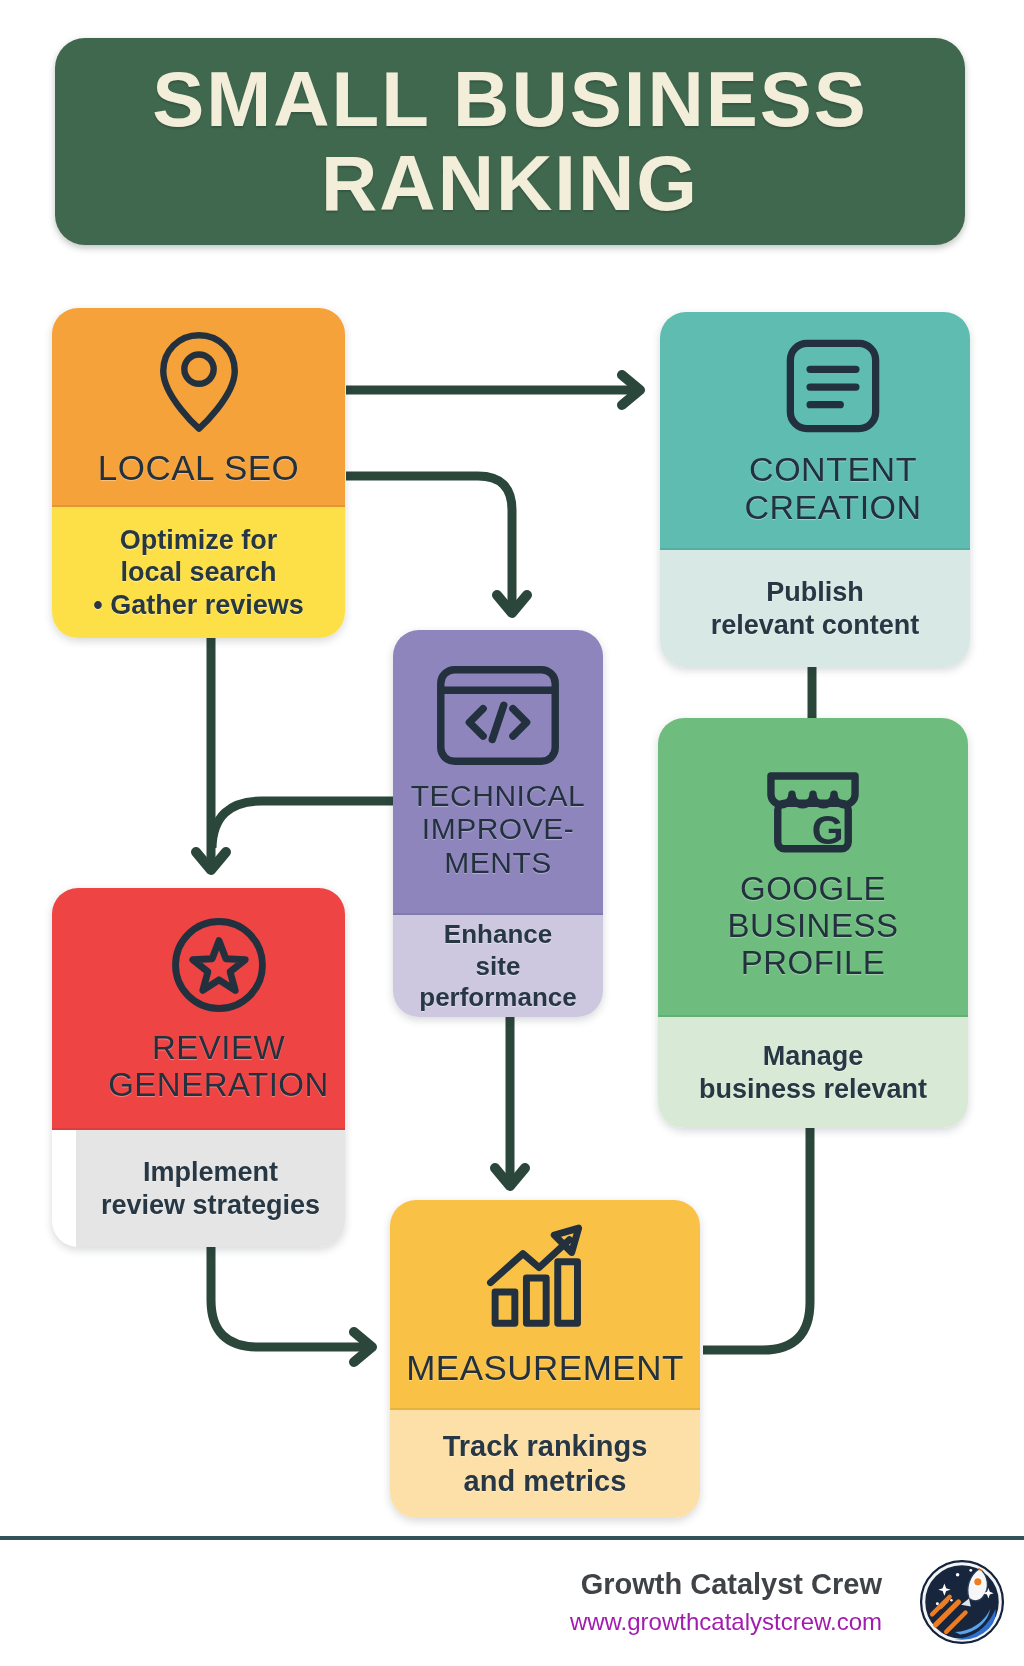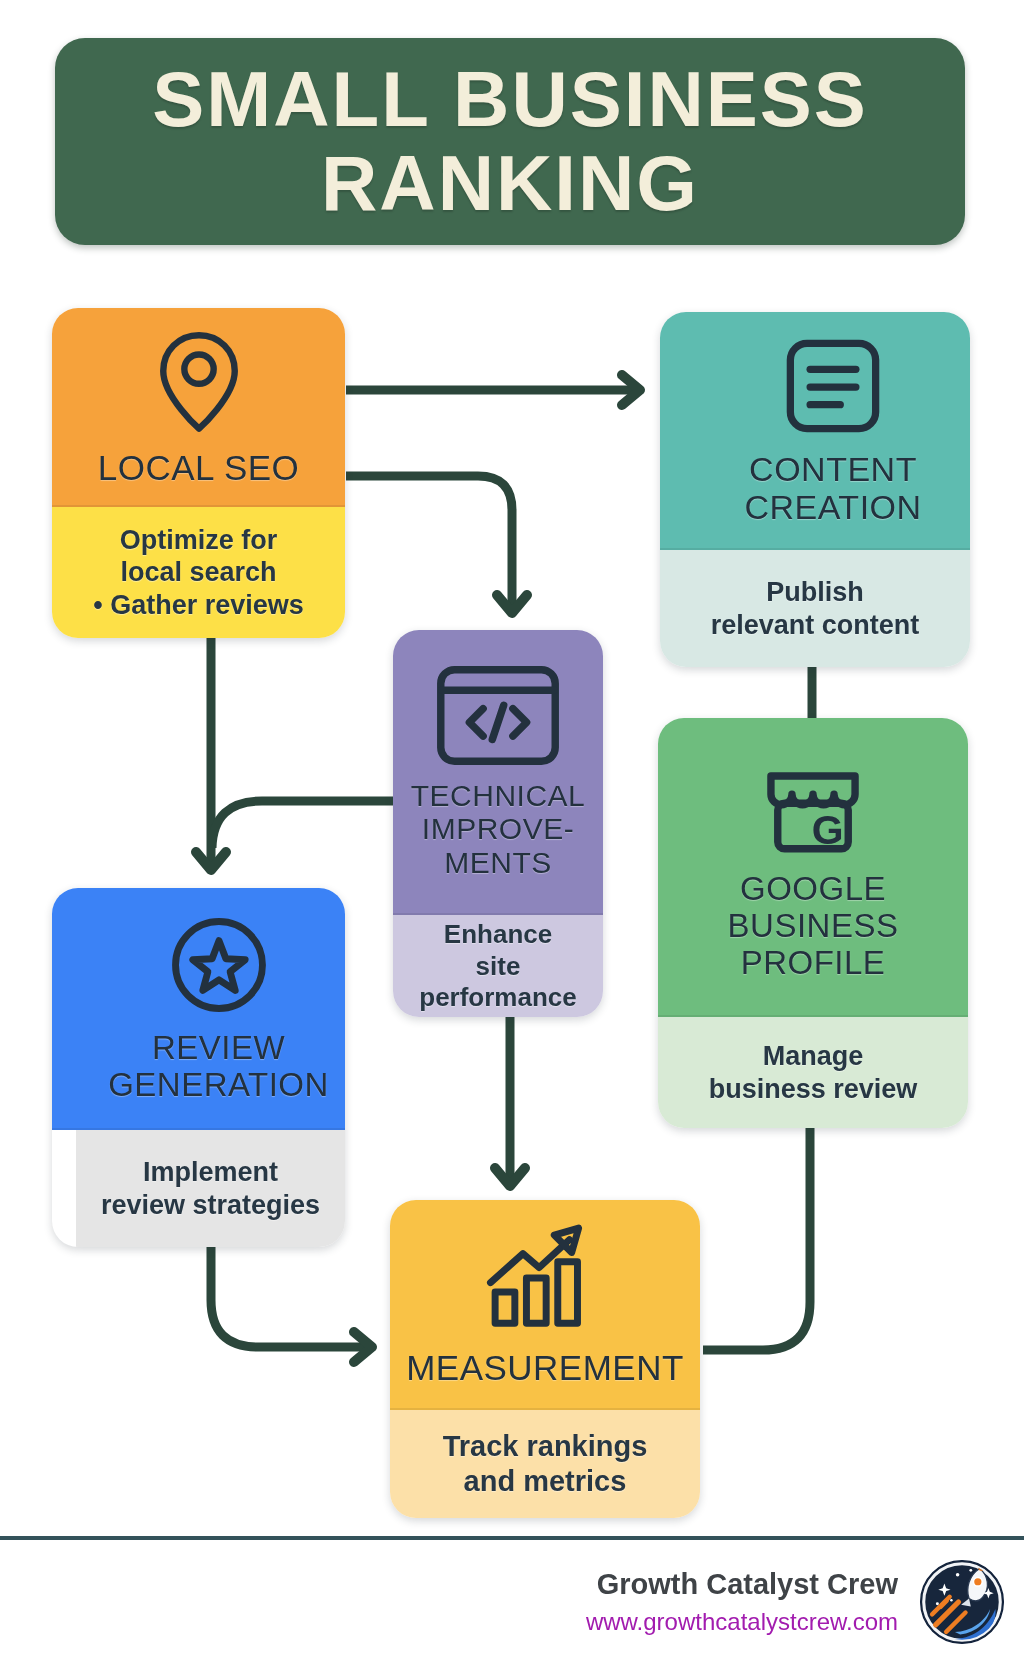--- a/index.html
+++ b/index.html
@@ -41,21 +41,21 @@
   }
   .body-text{
     font-weight:600;color:var(--body-text);text-align:center;white-space:pre-line;
     font-size:27px;line-height:1.2;text-shadow:0 1px 1px rgba(255,255,255,.45);
   }
   .icon{display:block;}
   .icon *{stroke:var(--ink);fill:none;stroke-linecap:round;stroke-linejoin:round;}
   .icon text{fill:var(--ink);stroke:none;font-family:"Liberation Sans",sans-serif;font-weight:700;}
   
   .sep{position:absolute;left:0;top:1536px;width:1024px;height:4px;background:var(--separator);}
-  .footer{position:absolute;top:1558px;right:18px;display:flex;align-items:center;gap:20px;}
+  .footer{position:absolute;top:1558px;right:18px;display:flex;align-items:center;gap:36px;}
   .footer-text{text-align:right;}
   .brand{font-size:29px;font-weight:700;color:#3F4347;}
   .url{font-size:24px;color:#a21caf;margin-top:7px;}
   .logo{width:88px;height:88px;}
 </style>
 </head>
 <body>
 
 <div id="stage">
 
@@ -138,26 +138,26 @@
         <path d="M13,22 L87,22 L87,38 A9.25,9.25 0 0 1 68.5,38 A9.25,9.25 0 0 1 50,38 A9.25,9.25 0 0 1 31.5,38 A9.25,9.25 0 0 1 13,38 Z"></path>
         <rect x="19" y="46" width="62" height="40" rx="6"></rect>
         <text x="63" y="82" font-size="36" text-anchor="middle">G</text>
       </svg>
       <div class="card-title" style="font-size:33px;">GOOGLE
 BUSINESS
 PROFILE</div>
     </div>
     <div class="card-body" style="background: rgb(216, 234, 213);">
       <div class="body-text">Manage
-business review</div>
+business relevant</div>
     </div>
   </div>
 
   <div class="card" style="left:52px;top:888px;width:293px;height:359px;">
-    <div class="card-head" style="height: 240px; background: #3b82f6; padding-left: 40px;">
+    <div class="card-head" style="height: 240px; background: #ef4444; padding-left: 40px;">
       <svg class="icon" width="106" height="106" viewBox="0 0 100 100" stroke-width="6.5">
         <circle cx="50" cy="50" r="41"></circle>
         <path d="M50,27 L56.5,44.1 L74.7,45 L60.5,56.4 L65.3,74 L50,64 L34.7,74 L39.5,56.4 L25.3,45 L43.5,44.1 Z"></path>
       </svg>
       <div class="card-title" style="font-size:33px;">REVIEW
 GENERATION</div>
     </div>
     <div class="card-body" style="background: #e5e5e5; margin-left: 24px;">
       <div class="body-text">Implement
 review strategies</div>

